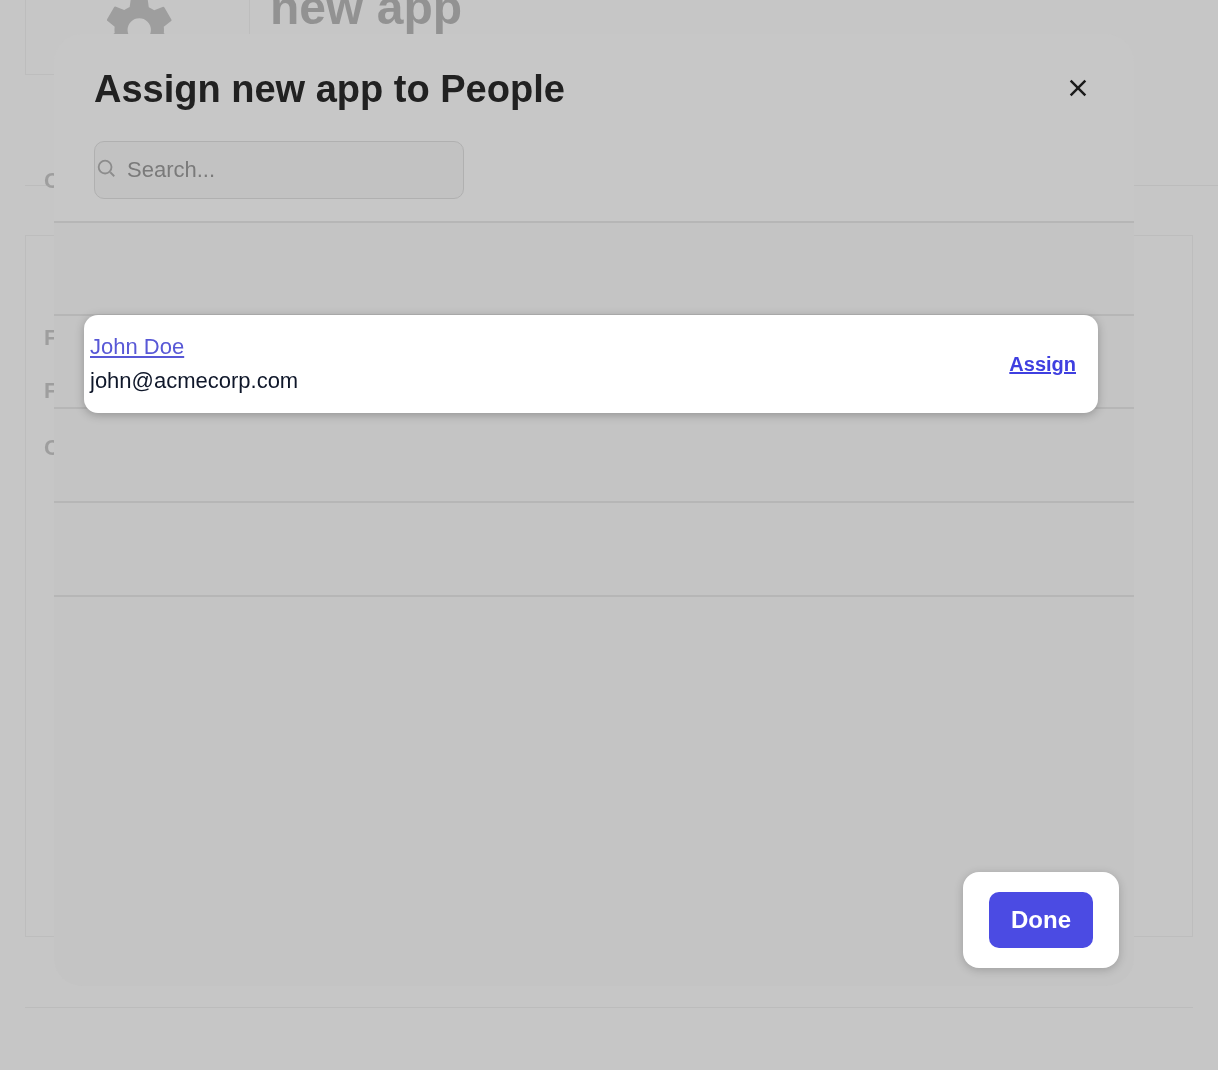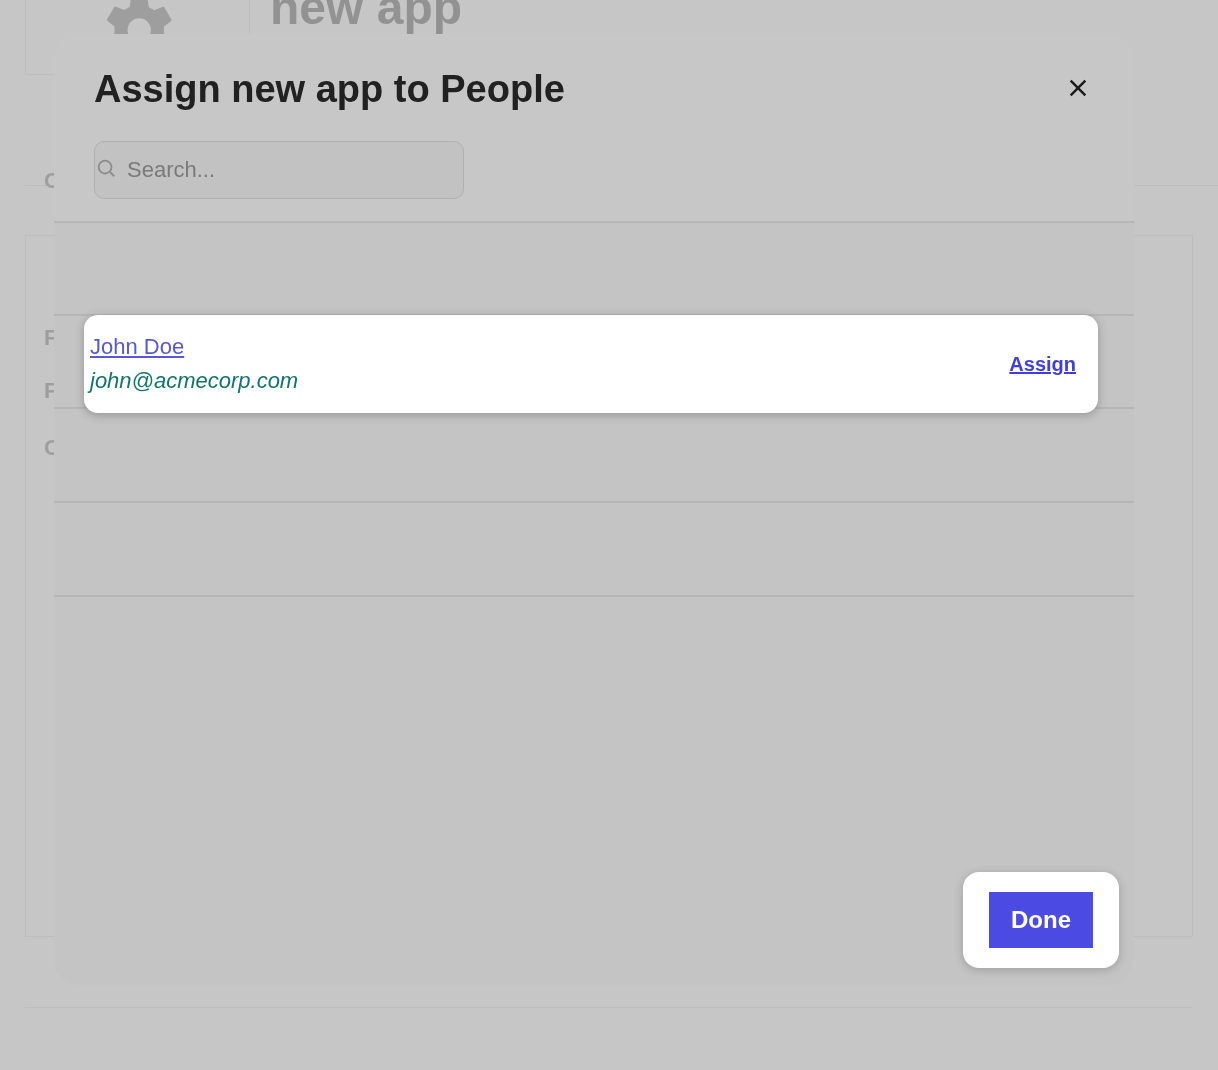--- a/index.html
+++ b/index.html
@@ -151,22 +151,21 @@
       gap:8px;
       padding-left:0;
     }
     .user-name {
       font-size: 22px;
       color: #5858d6;
       font-weight: 500;
     }
     .user-email {
       font-size: 22px;
-      color: #0f766e;
-      font-style: italic;
+      color: #0f172a;
     }
     .assign-link {
       font-size: 20px;
       font-weight: 700;
       color: #3f3fe0;
       cursor: pointer;
     }
     .footer-bar {
       position: absolute;
       right: 15px;
@@ -175,21 +174,21 @@
       border-radius: 16px;
       padding: 20px 26px;
       box-shadow: 0 2px 10px rgba(0,0,0,0.2);
     }
     .done-btn {
       background: #4b4be3;
       color: #ffffff;
       font-size: 24px;
       font-weight: 700;
       border: none;
-      border-radius: 0;
+      border-radius: 10px;
       padding: 14px 22px;
       cursor: pointer;
     }
   </style>
 </head>
 <body>
 
 <div class="bg-panel-top"></div>
 <div class="bg-gear">
   <svg viewBox="0 0 24 24">

